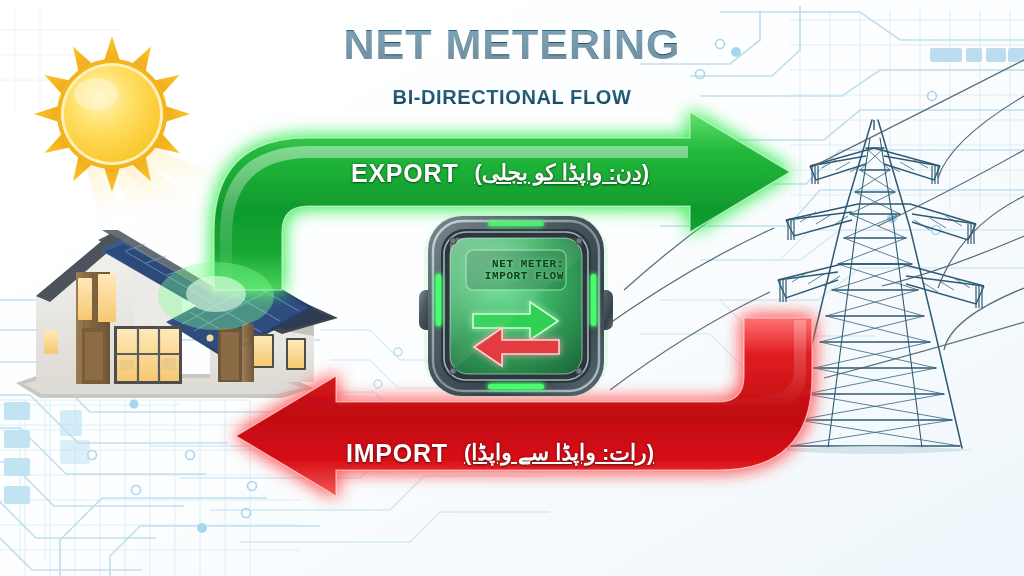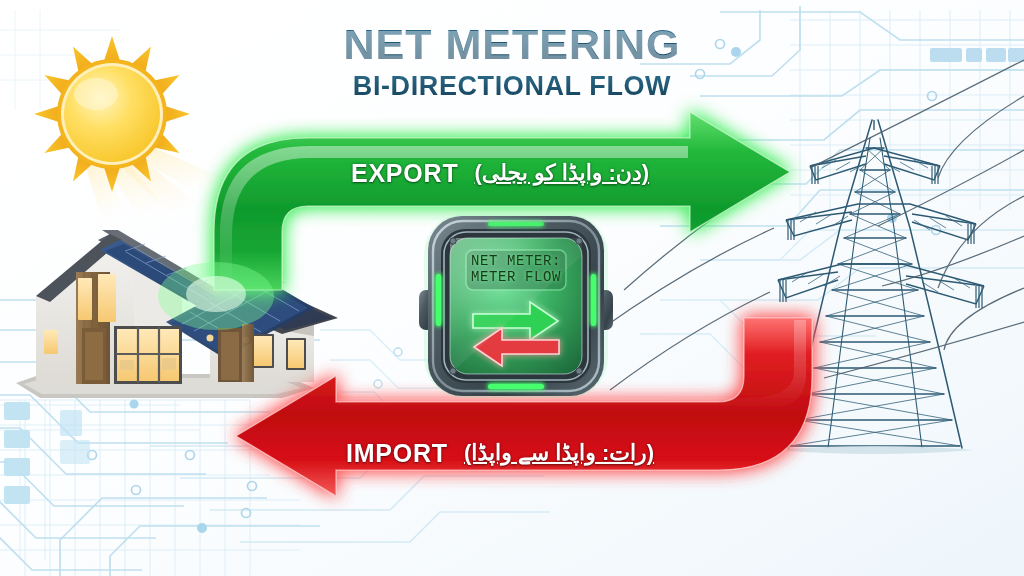--- a/index.html
+++ b/index.html
@@ -20,21 +20,21 @@
   .title-block { position:absolute; left:0; right:0; top:22px; text-align:center; z-index:40; }
   .title-main {
     font-size:43px; font-weight:bold; letter-spacing:1.0px;
     color:#16506e;
     background:linear-gradient(180deg,#2d6c8c 0%,#0f3f5a 100%);
     -webkit-background-clip:text; background-clip:text; -webkit-text-fill-color:transparent;
     text-shadow:0 1px 0 rgba(255,255,255,.4);
     line-height:1.04;
   }
   .title-sub {
-    font-size:27px; font-weight:bold; letter-spacing:.6px; margin-top:4px;
+    font-size:20px; font-weight:bold; letter-spacing:.6px; margin-top:19px;
     color:#17536f;
     background:linear-gradient(180deg,#2e6e8d 0%,#123f58 100%);
     -webkit-background-clip:text; background-clip:text; -webkit-text-fill-color:transparent;
   }
 
   
   .sun-wrap { position:absolute; left:28px; top:26px; width:190px; height:200px; z-index:12; }
 
   
   .house-wrap { position:absolute; left:14px; top:178px; width:330px; height:245px; z-index:14; }
@@ -55,23 +55,24 @@
   .flow-label .ur { font-size:22px; font-weight:bold; direction:rtl;text-decoration:underline; }
   #export-label { left:300px; top:152px; width:400px; height:42px; }
   #import-label { left:300px; top:432px; width:400px; height:42px; }
 
   
   .meter-wrap { position:absolute; left:418px; top:208px; width:196px; height:196px; z-index:35; }
   .meter-lcd-text {
     position:absolute; left:50%; top:50%; transform:translate(-50%,-50%);
     text-align:center; line-height:1.12; color:#183a1c;
     font-family:"Liberation Mono","DejaVu Sans Mono",monospace;
-    font-size:14px; font-weight:normal; letter-spacing:.6px;
+    font-size:11px; font-weight:bold; letter-spacing:.6px;
     text-shadow:0 0 4px rgba(120,255,150,.85);
     pointer-events:none;
+    align-items:flex-end;
   }
   .lcd-box { position:absolute; left:59px; top:37px; width:96px; height:36px; }
 </style>
 </head>
 <body>
 
 <div id="stage">
 
   <div class="bg-layer">
     <svg class="bg-svg" viewBox="0 0 1024 576" xmlns="http://www.w3.org/2000/svg">
@@ -645,21 +646,21 @@
         <circle cx="35" cy="33" r="3.2"></circle>
           <circle cx="161" cy="33" r="3.2"></circle>
         <circle cx="35" cy="163" r="3.2"></circle>
           <circle cx="161" cy="163" r="3.2"></circle>
       </g>
     </svg>
 
     
     <div class="meter-lcd-text lcd-box" style="left:50px; top:42px; width:96px; height:40px; display:flex; flex-direction:column; justify-content:center; transform:none;">
       <div>NET METER:</div>
-      <div>METER FLOW</div>
+      <div>IMPORT FLOW</div>
     </div>
   </div>
 
   <div class="title-block">
     <div class="title-main">NET METERING</div>
     <div class="title-sub">BI-DIRECTIONAL FLOW</div>
   </div>
 
 </div>
 

